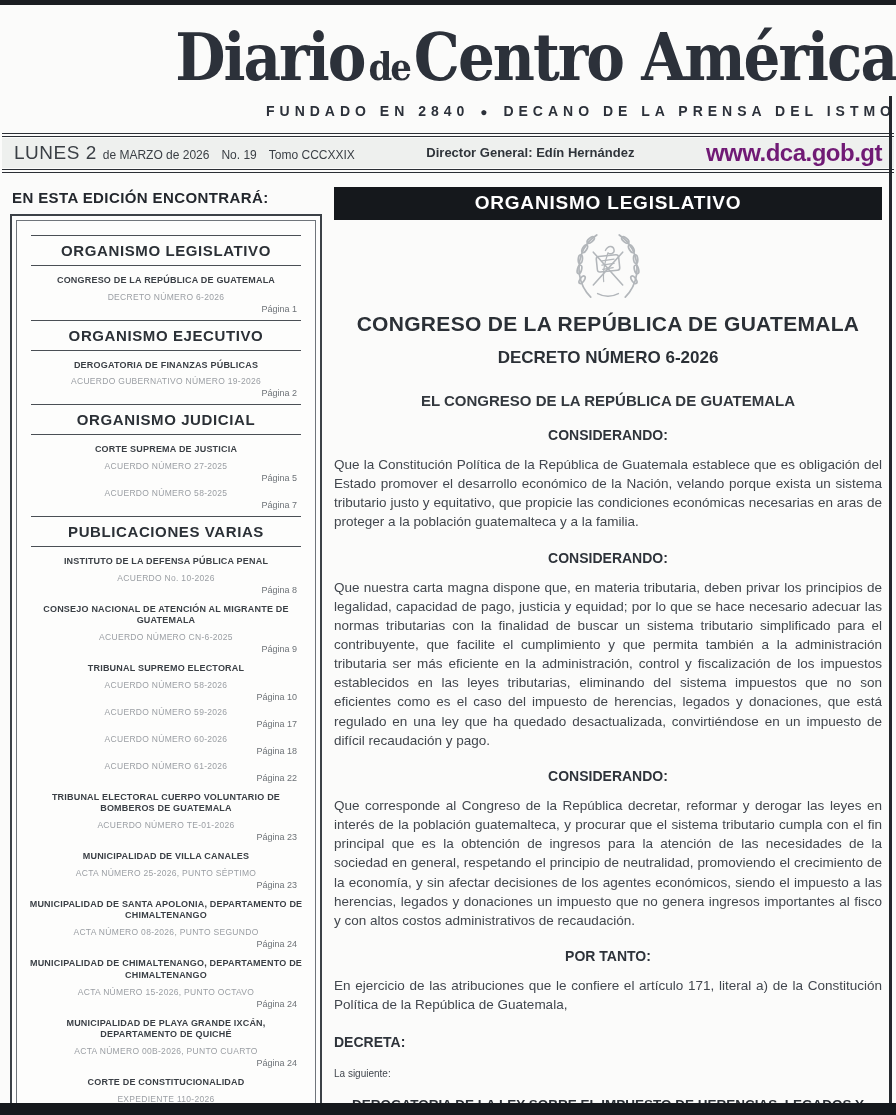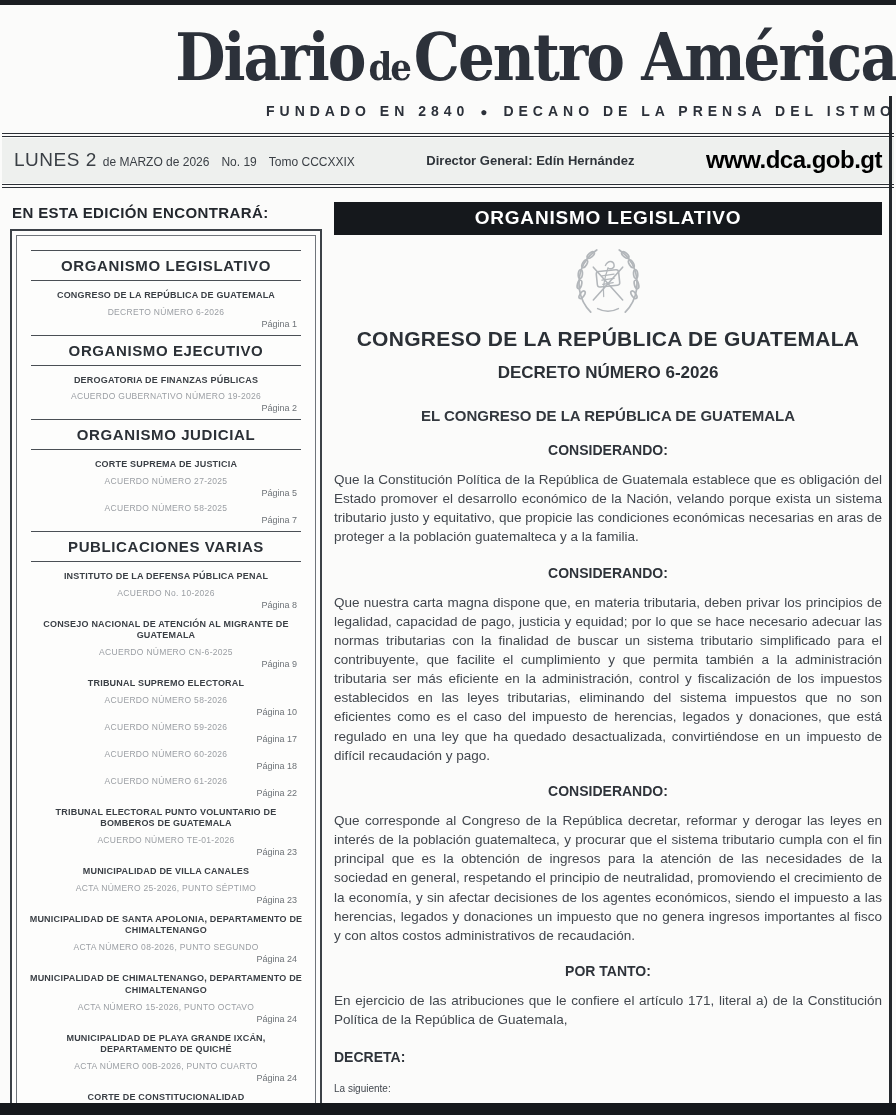--- a/index.html
+++ b/index.html
@@ -35,28 +35,28 @@
     color:#2c313a;
     white-space:nowrap;
   }
   .masthead-tagline .dot { font-size:12px; padding:0 2px; }
 
   
   .dbl-rule { height:4px; border-top:1px solid #2b2f35; border-bottom:1px solid #2b2f35; margin:0 2px; }
   .rule-top { margin-top:14px; }
   .datebar {
     display:flex; align-items:center; justify-content:space-between;
-    background:#eef0ee; height:45px; padding:0 12px; margin:1px 2px;
+    background:#eef0ee; height:30px; padding:0 12px; margin:1px 2px;
   }
   .date-left { display:flex; align-items:baseline; gap:6px; color:#3a3f45; }
   .date-main { font-size:19px; letter-spacing:0.5px; }
   .date-rest { font-size:12px; }
   .date-issue, .date-tome { font-size:12px; margin-left:6px; }
   .director { font-weight:bold; font-size:13px; color:#2f343a; }
-  .website { font-weight:bold; font-size:24px; color:#000000; letter-spacing:-0.5px; }
+  .website { font-weight:bold; font-size:24px; color:#701a75; letter-spacing:-0.5px; }
 
   
   .columns { display:flex; gap:12px; padding:14px 14px 0 10px; }
   .left-col { width:312px; flex:none; }
   .right-col { flex:1; min-width:0; }
 
   
   .toc-heading { font-weight:bold; font-size:15px; color:#23272d; letter-spacing:0.4px; margin:2px 0 8px 2px; }
   .toc-outer { border:2px solid #3c4147; padding:4px; background:#fdfdfc; }
   .toc-inner { border:1px solid #70757b; padding:8px 12px 10px 12px; }
@@ -165,21 +165,21 @@
           <div class="doc-label">ACUERDO NÚMERO 58-2026</div>
           <div class="page-ref">Página 10</div>
           <div class="doc-label">ACUERDO NÚMERO 59-2026</div>
           <div class="page-ref">Página 17</div>
           <div class="doc-label">ACUERDO NÚMERO 60-2026</div>
           <div class="page-ref">Página 18</div>
           <div class="doc-label">ACUERDO NÚMERO 61-2026</div>
           <div class="page-ref">Página 22</div>
         </div>
         <div>
-          <div class="entity">TRIBUNAL ELECTORAL PUNTO VOLUNTARIO DE BOMBEROS DE GUATEMALA</div>
+          <div class="entity">TRIBUNAL ELECTORAL CUERPO VOLUNTARIO DE BOMBEROS DE GUATEMALA</div>
           <div class="doc-label">ACUERDO NÚMERO TE-01-2026</div>
           <div class="page-ref">Página 23</div>
         </div>
         <div>
           <div class="entity">MUNICIPALIDAD DE VILLA CANALES</div>
           <div class="doc-label">ACTA NÚMERO 25-2026, PUNTO SÉPTIMO</div>
           <div class="page-ref">Página 23</div>
         </div>
         <div>
           <div class="entity">MUNICIPALIDAD DE SANTA APOLONIA, DEPARTAMENTO DE CHIMALTENANGO</div>

